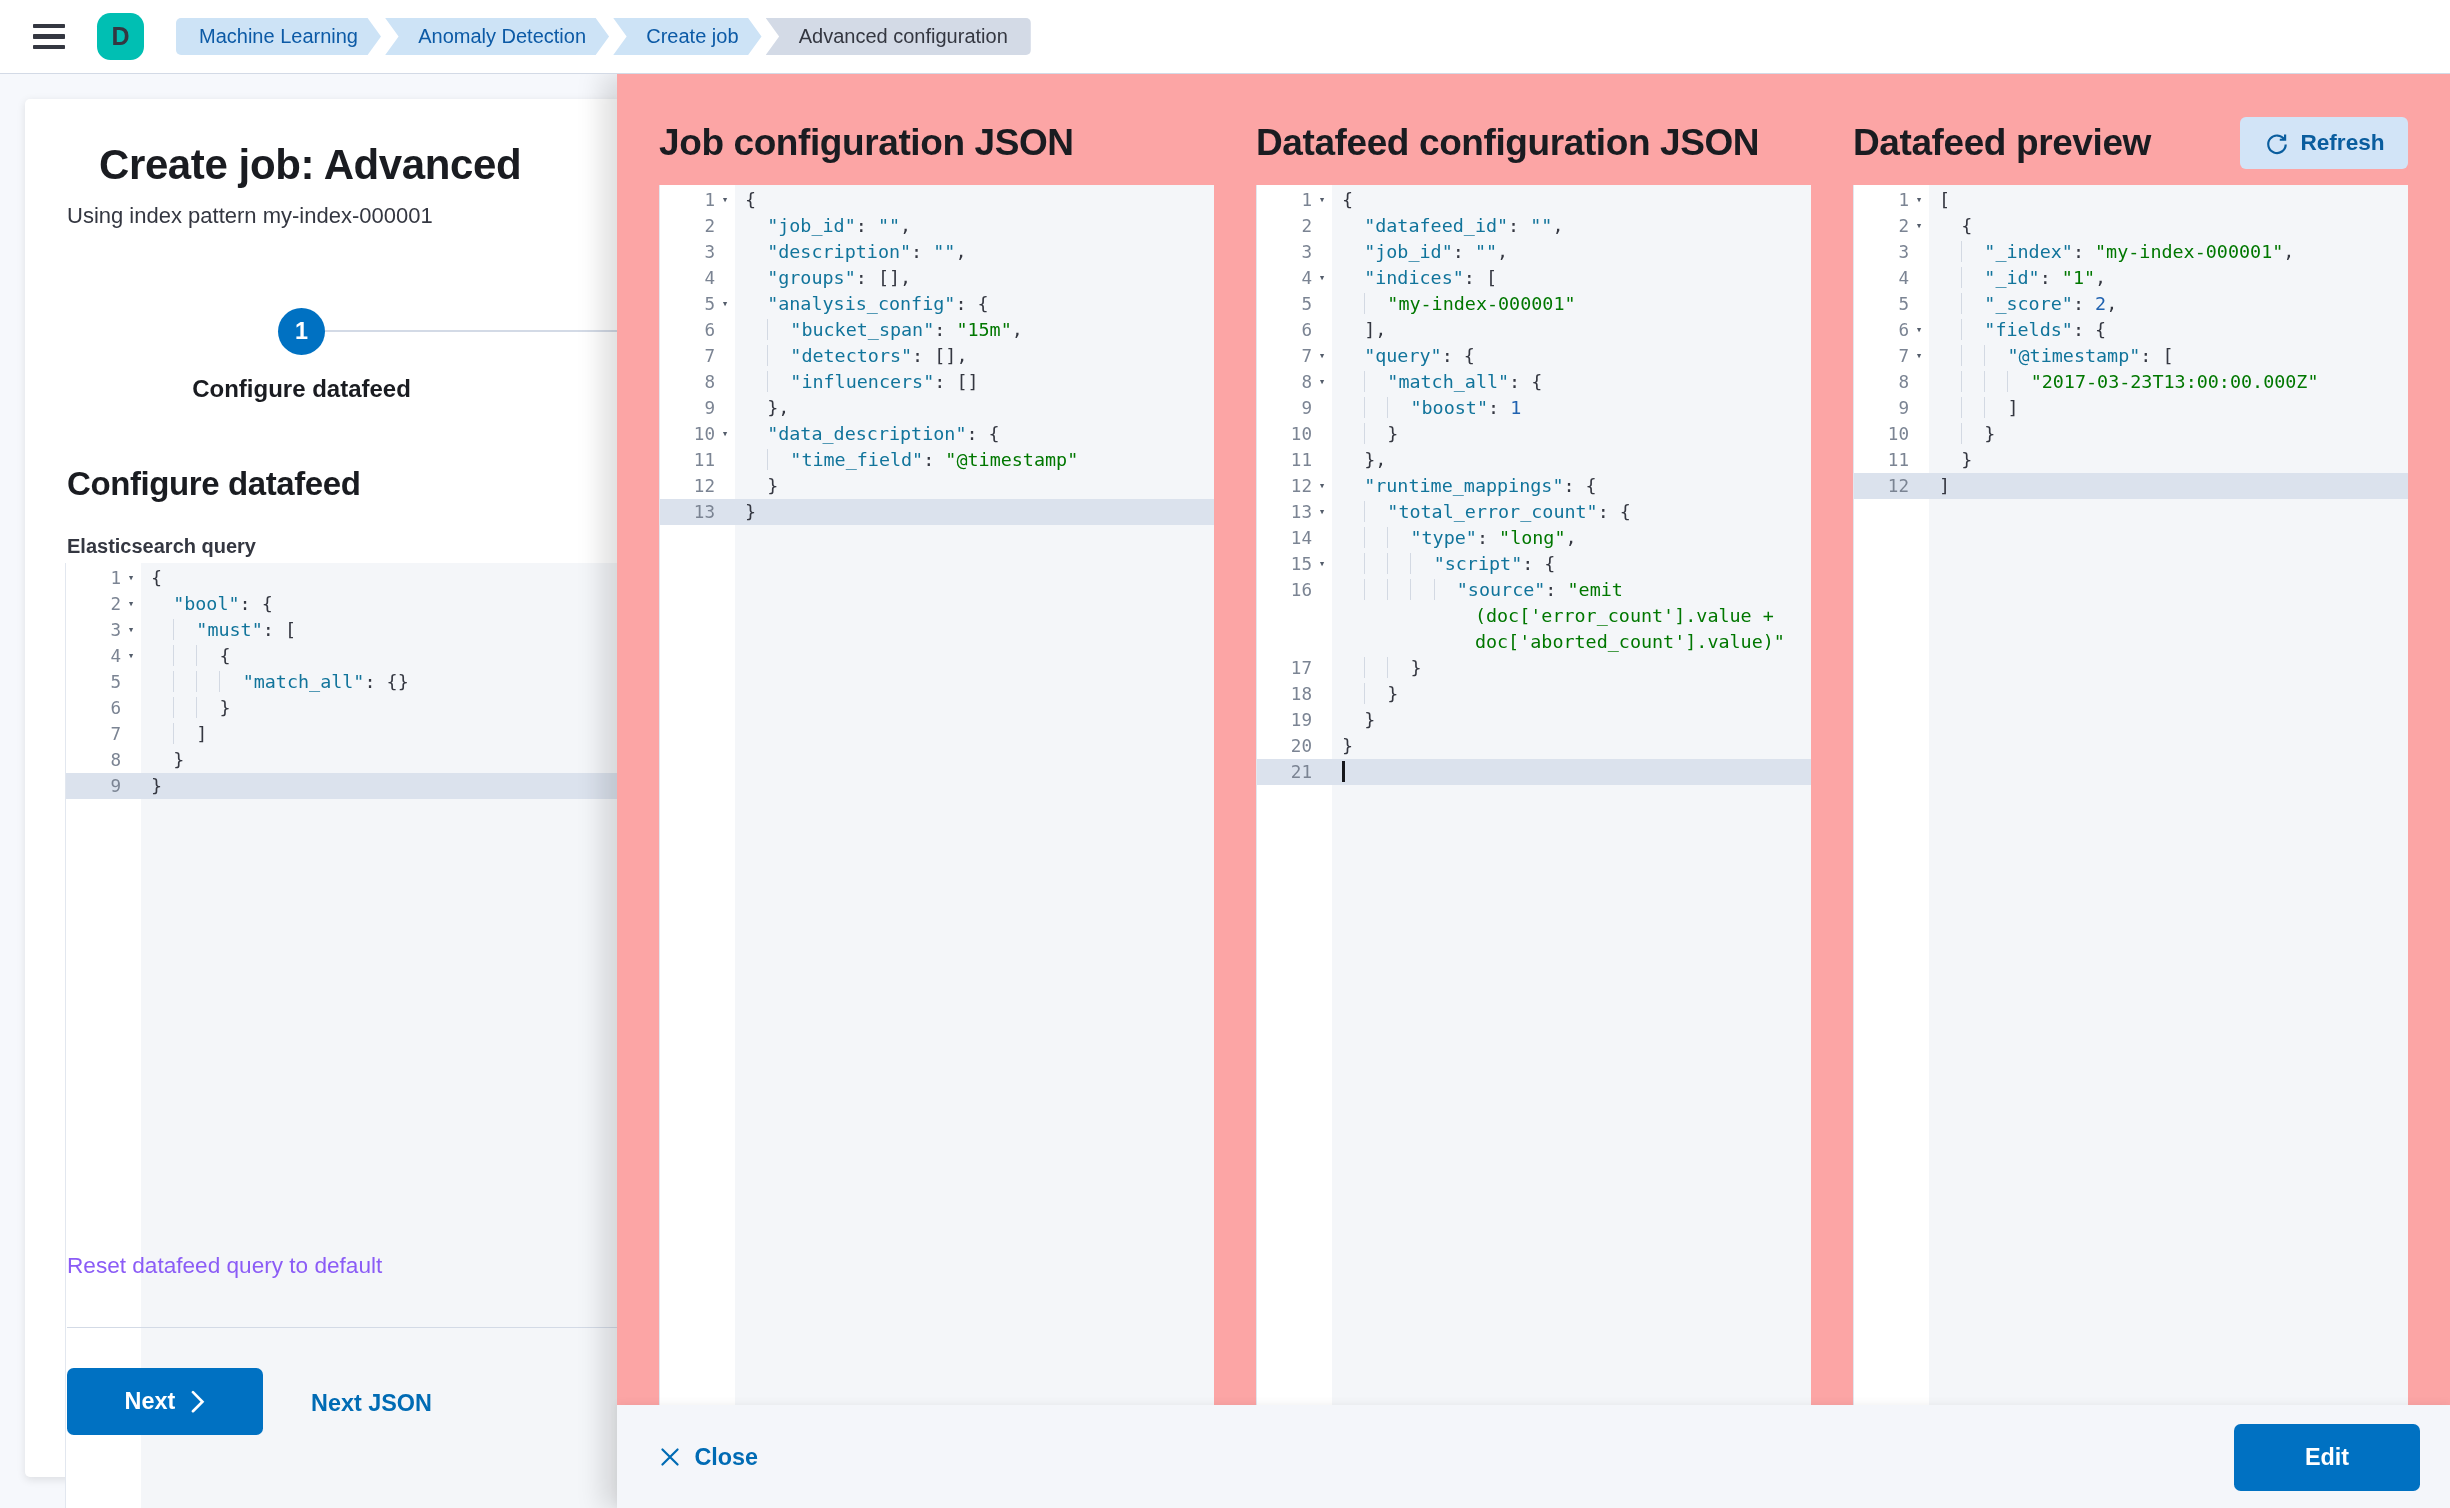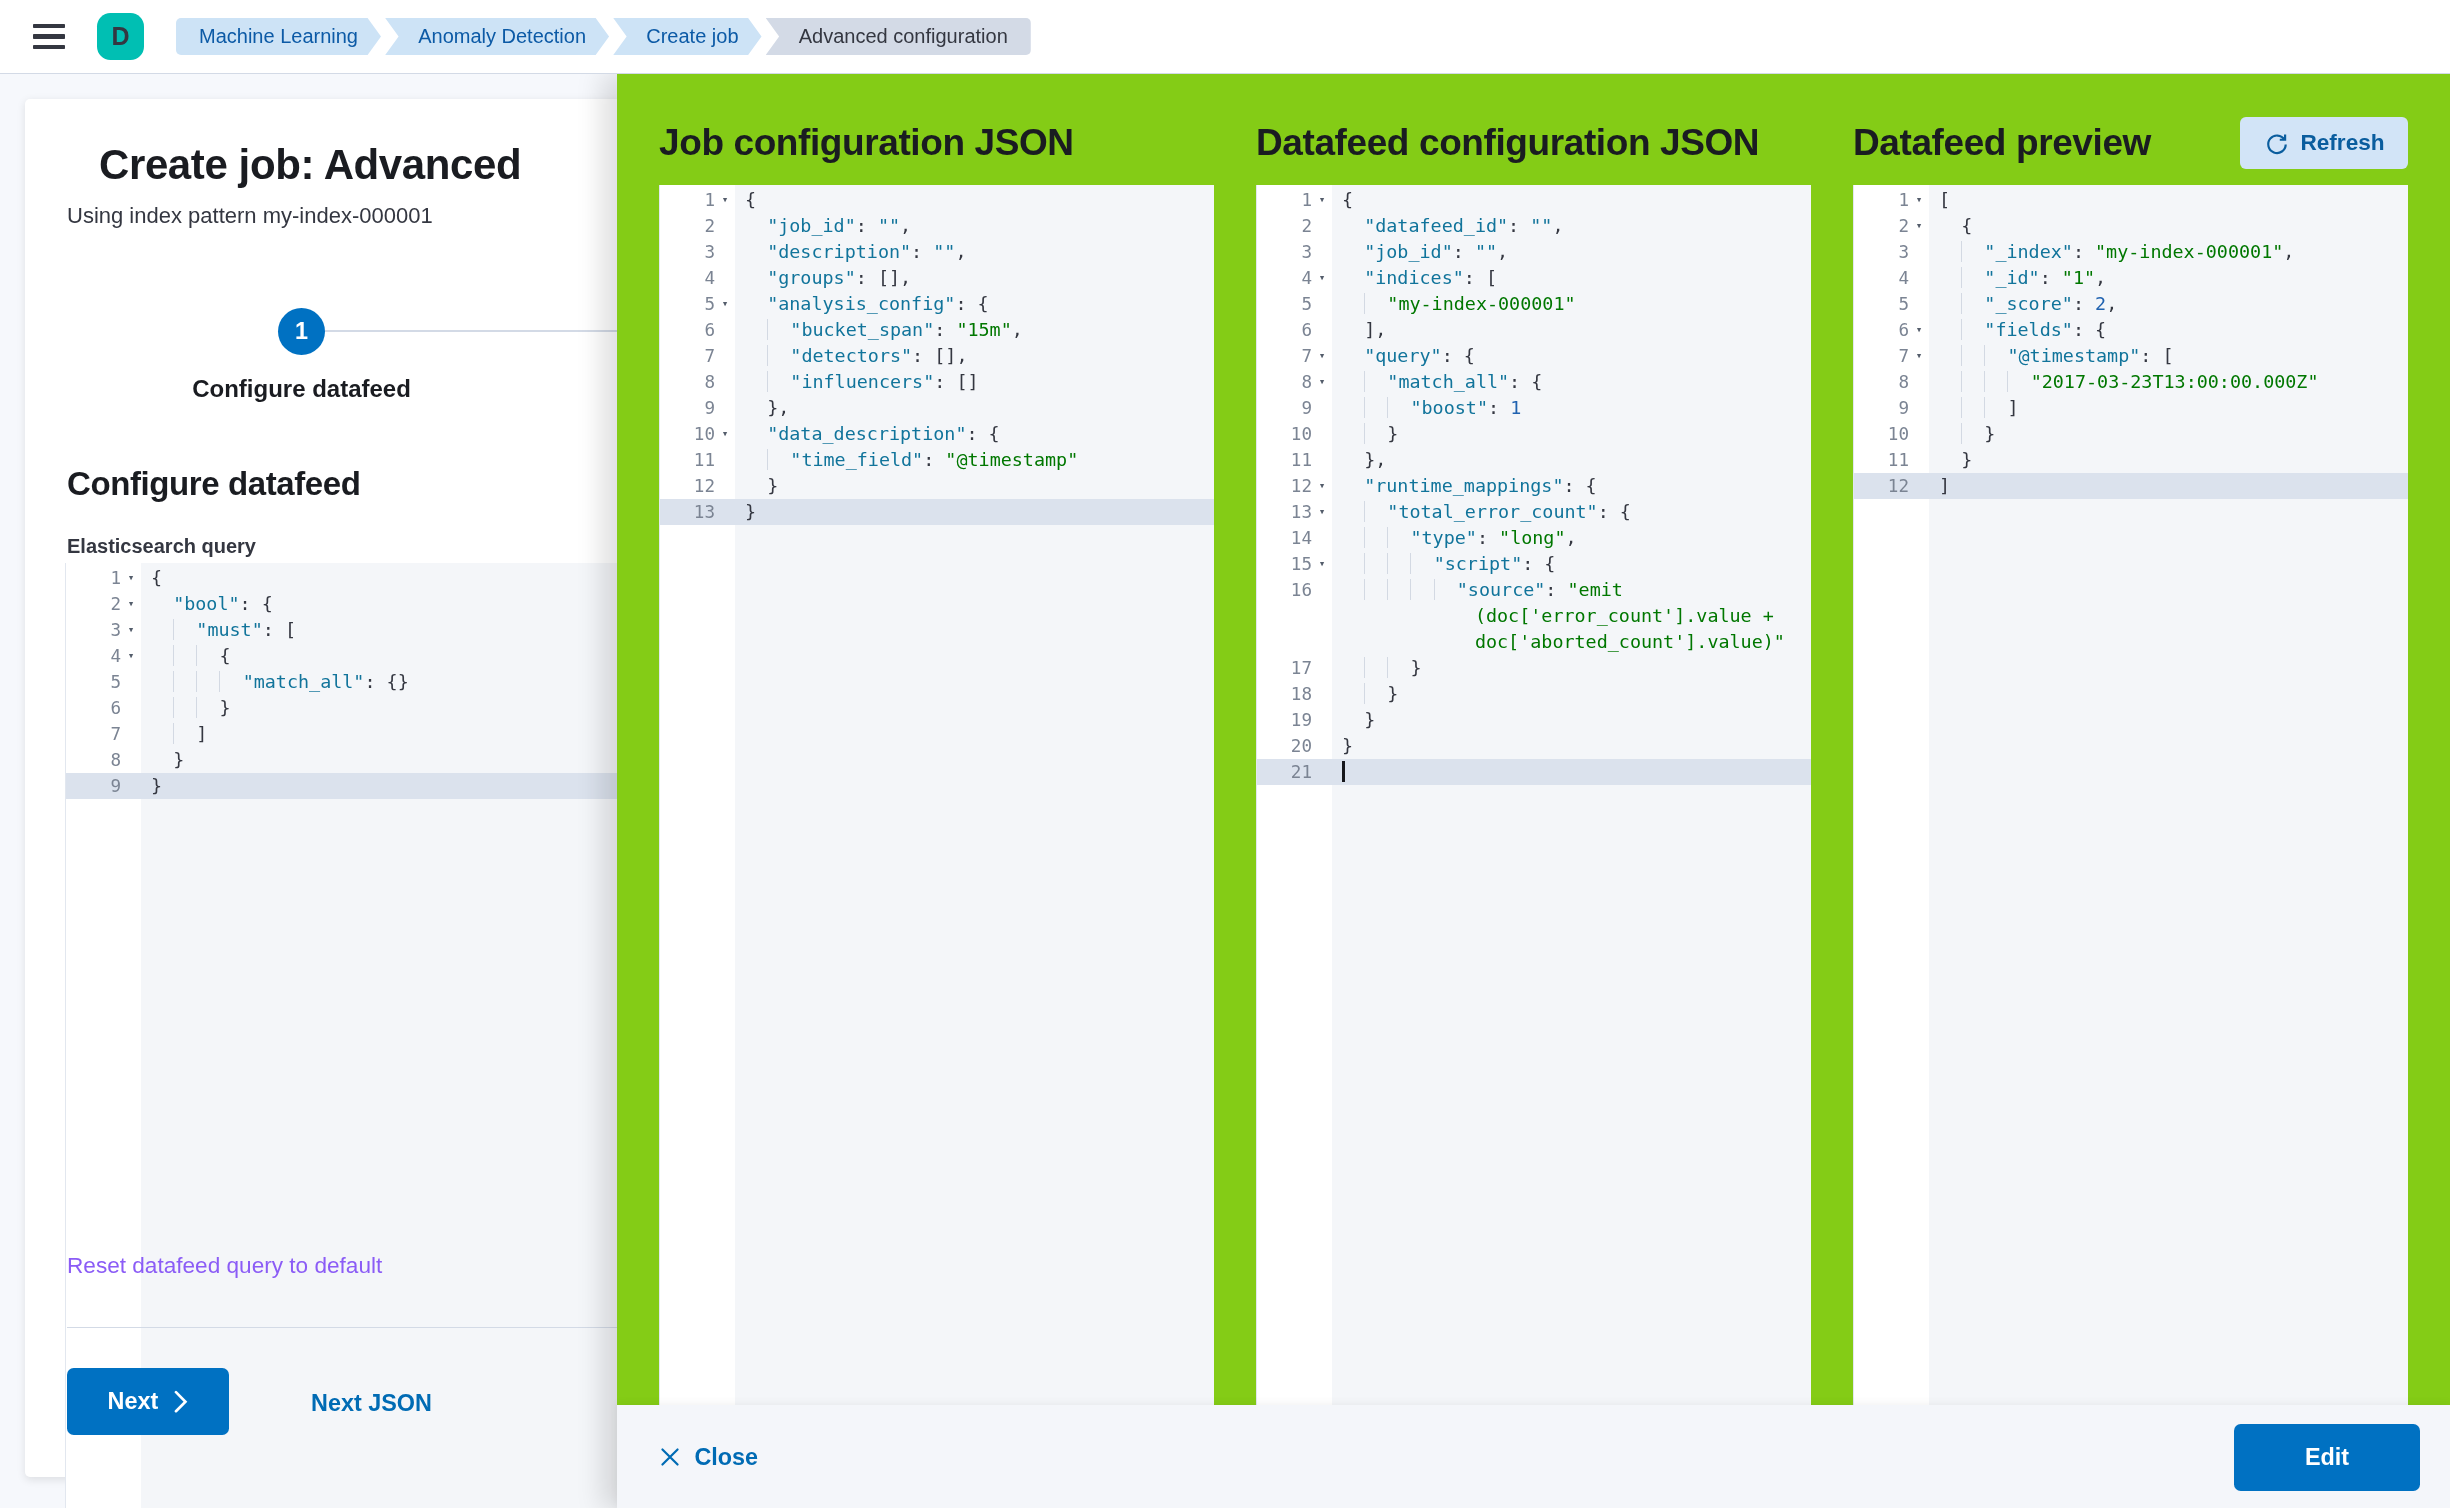--- a/index.html
+++ b/index.html
@@ -53,31 +53,31 @@
     background:#0071c2; color:#ffffff; font-size:23.4px; font-weight:700;
     display:flex; align-items:center; justify-content:center; cursor:pointer;
   }
   .step-label { position:absolute; left:126px; top:276px; width:301px; text-align:center; font-size:24px; font-weight:700; color:#1a1c21; }
   .section-heading { position:absolute; left:42px; top:366px; font-size:33px; font-weight:700; color:#1a1c21; letter-spacing:-0.4px; }
   .query-label { position:absolute; left:42px; top:436px; font-size:20px; font-weight:700; color:#343741; }
   .es-editor { position:absolute; left:40px; top:464px; width:556px; height:667px; }
   .reset-link { position:absolute; left:42px; top:1154px; font-size:22.6px; font-weight:400; color:#8b5cf6; cursor:pointer; }
   .card-divider { position:absolute; left:42px; top:1228px; width:554px; height:0.8px; background:#d3dae6; }
   .next-btn {
-    position:absolute; left:42px; top:1269px; width:162px; height:67px;
+    position:absolute; left:42px; top:1269px; width:196px; height:67px;
     background:#0071c2; border:none; border-radius:6.7px; color:#ffffff;
     font-size:23.4px; font-weight:600; cursor:pointer;
     display:flex; align-items:center; justify-content:center; gap:13.4px;
     font-family:inherit;
   }
   .edit-json-link { position:absolute; left:286px; top:1291px; line-height:27px; font-size:23.4px; font-weight:600; color:#006BB4; cursor:pointer; }
   
   .flyout {
     position:absolute; left:617px; top:74px; right:0; bottom:0;
-    background:#84cc16; box-shadow:-15px 0 25px rgba(0,0,0,0.13); z-index:10;
+    background:#fca5a5; box-shadow:-15px 0 25px rgba(0,0,0,0.13); z-index:10;
   }
   .flyout-body {
     position:absolute; top:0; left:0; right:0; bottom:104px;
     display:flex; gap:42px; padding:42px 42px 0 42px;
   }
   .fcol { flex:1; min-width:0; display:flex; flex-direction:column; }
   .col-title-row { height:54px; margin-bottom:15px; display:flex; align-items:center; justify-content:space-between; }
   .col-title { font-size:37px; font-weight:700; color:#1a1c21; letter-spacing:-0.4px; }
   .refresh-btn {
     height:52px; padding:0 23.4px; background:#d2e4f7; border:none; border-radius:5.9px;

